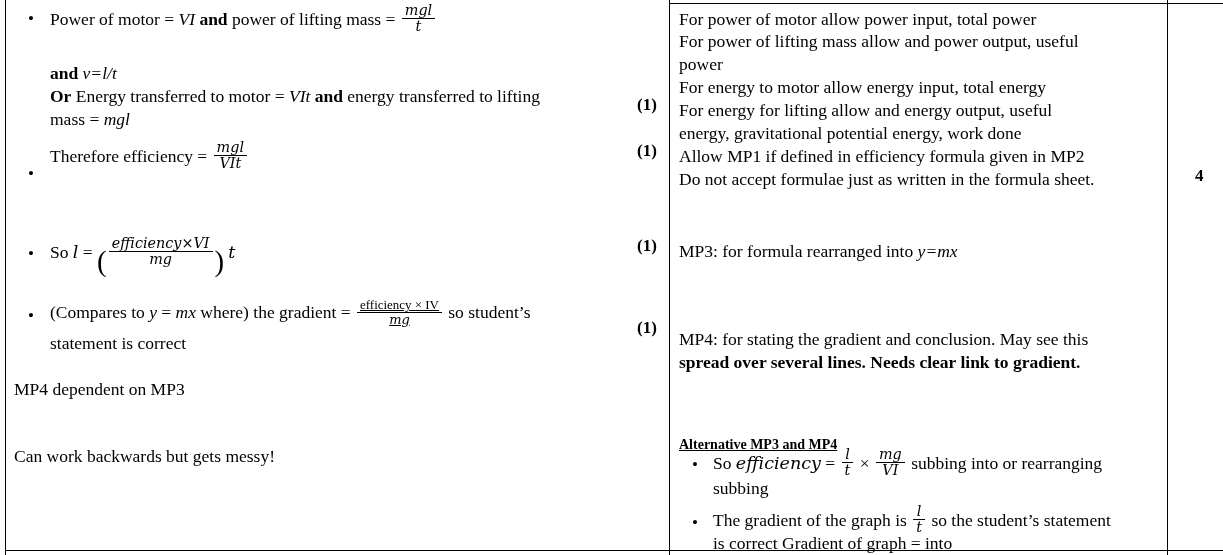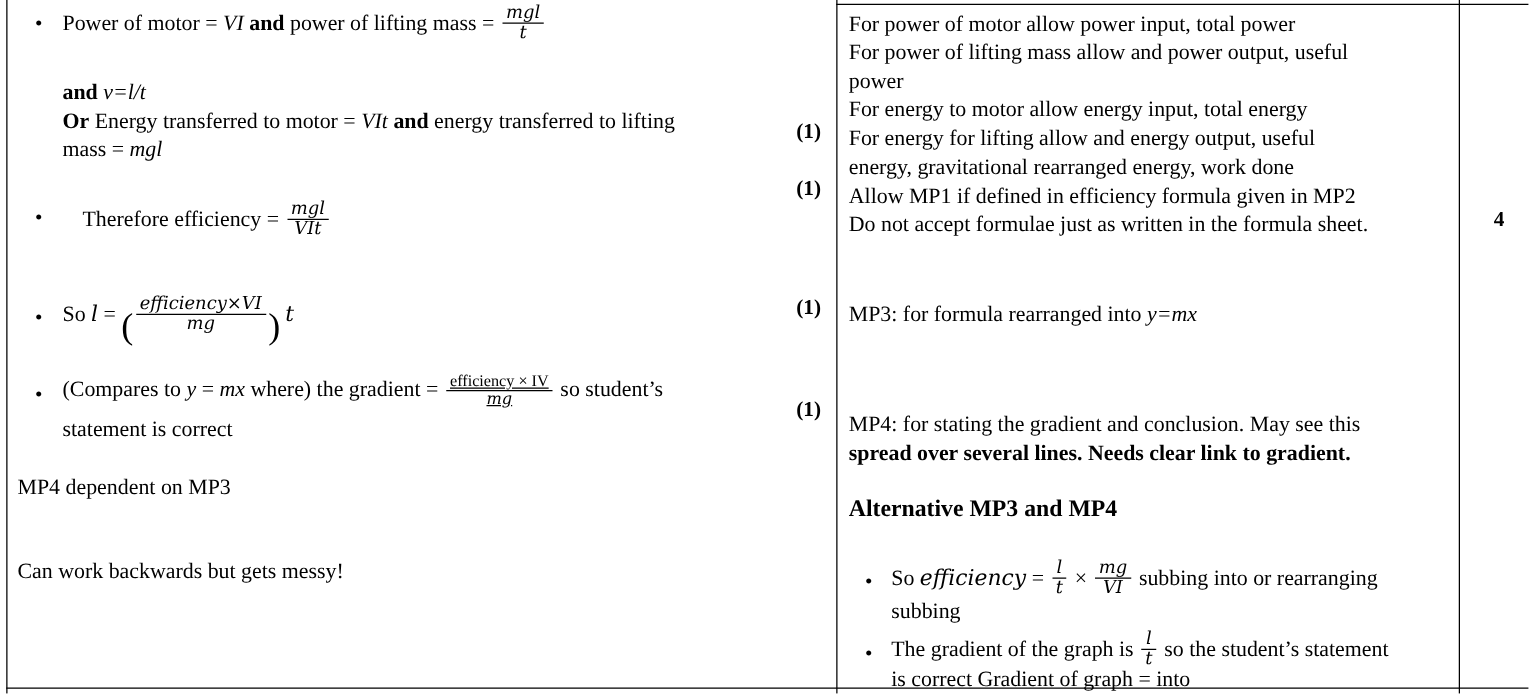--- a/index.html
+++ b/index.html
@@ -105,21 +105,23 @@
   .bigparen {
     display: inline-block;
     vertical-align: -0.45em;
     font-size: 1.65em;
     line-height: 0.8;
     font-family: "Liberation Serif", serif;
   }
 
   .hdr-alt {
     font-weight: bold;
-    font-size: 19px;
+    text-decoration: underline;
+    font-size: 14px;
+    margin-top: 37px;
   }
 </style>
 </head>
 <body>
 
 <div id="page">
 
   <div class="vrule vrule-left"></div>
   <div class="vrule vrule-mid"></div>
   <div class="vrule vrule-marks"></div>
@@ -140,21 +142,21 @@
 
     <div class="txt" style="left:44px; top:85px;">
       <b>Or</b><span> Energy transferred to motor = </span><span class="it">VIt</span><b> and </b><span>energy transferred to lifting</span>
     </div>
 
     <div class="txt" style="left:44px; top:108px;">
       <span>mass = </span><span class="it">mgl</span>
     </div>
 
     <div class="bullet" style="left:22px; top:165px;">•</div>
-    <div class="txt" style="left:44px; top:160px;margin-left:16px;">
+    <div class="txt" style="left:44px; top:140px;">
       <span>Therefore efficiency = </span><span class="frac"><span class="num mi">mgl</span><span class="den mi">VIt</span></span>
     </div>
 
     <div class="bullet" style="left:22px; top:245px;">•</div>
     <div class="txt" style="left:44px; top:236px;">
       <span>So </span><span class="mi">l</span><span> = </span><span class="bigparen">(</span><span class="frac"><span class="num mi">efficiency×VI</span><span class="den mi">mg</span></span><span class="bigparen">)</span><span class="mi" style="margin-left:4px;">t</span>
     </div>
 
     <div class="bullet" style="left:22px; top:307px;">•</div>
     <div class="txt" style="left:44px; top:298px;">
@@ -172,21 +174,21 @@
     <div class="mark" style="left:631px; top:236px;">(1)</div>
     <div class="mark" style="left:631px; top:318px;">(1)</div>
   </div>
 
   <div class="col-right">
     <div class="txt" style="left:9px; top:4px;">For power of motor allow power input, total power</div>
     <div class="txt" style="left:9px; top:26px;">For power of lifting mass allow and power output, useful</div>
     <div class="txt" style="left:9px; top:49px;">power</div>
     <div class="txt" style="left:9px; top:72px;">For energy to motor allow energy input, total energy</div>
     <div class="txt" style="left:9px; top:95px;">For energy for lifting allow and energy output, useful</div>
-    <div class="txt" style="left:9px; top:118px;">energy, gravitational rearranged energy, work done</div>
+    <div class="txt" style="left:9px; top:118px;">energy, gravitational potential energy, work done</div>
     <div class="txt" style="left:9px; top:141px;">Allow MP1 if defined in efficiency formula given in MP2</div>
     <div class="txt" style="left:9px; top:164px;">Do not accept formulae just as written in the formula sheet.</div>
 
     <div class="txt" style="left:9px; top:236px;">
       <span>MP3: for formula rearranged into </span><span class="it">y=mx</span>
     </div>
 
     <div class="txt" style="left:9px; top:324px;">MP4: for stating the gradient and conclusion.  May see this</div>
     <div class="txt" style="left:9px; top:347px;font-weight:bold;">spread over several lines.  Needs clear link to gradient.</div>
 

